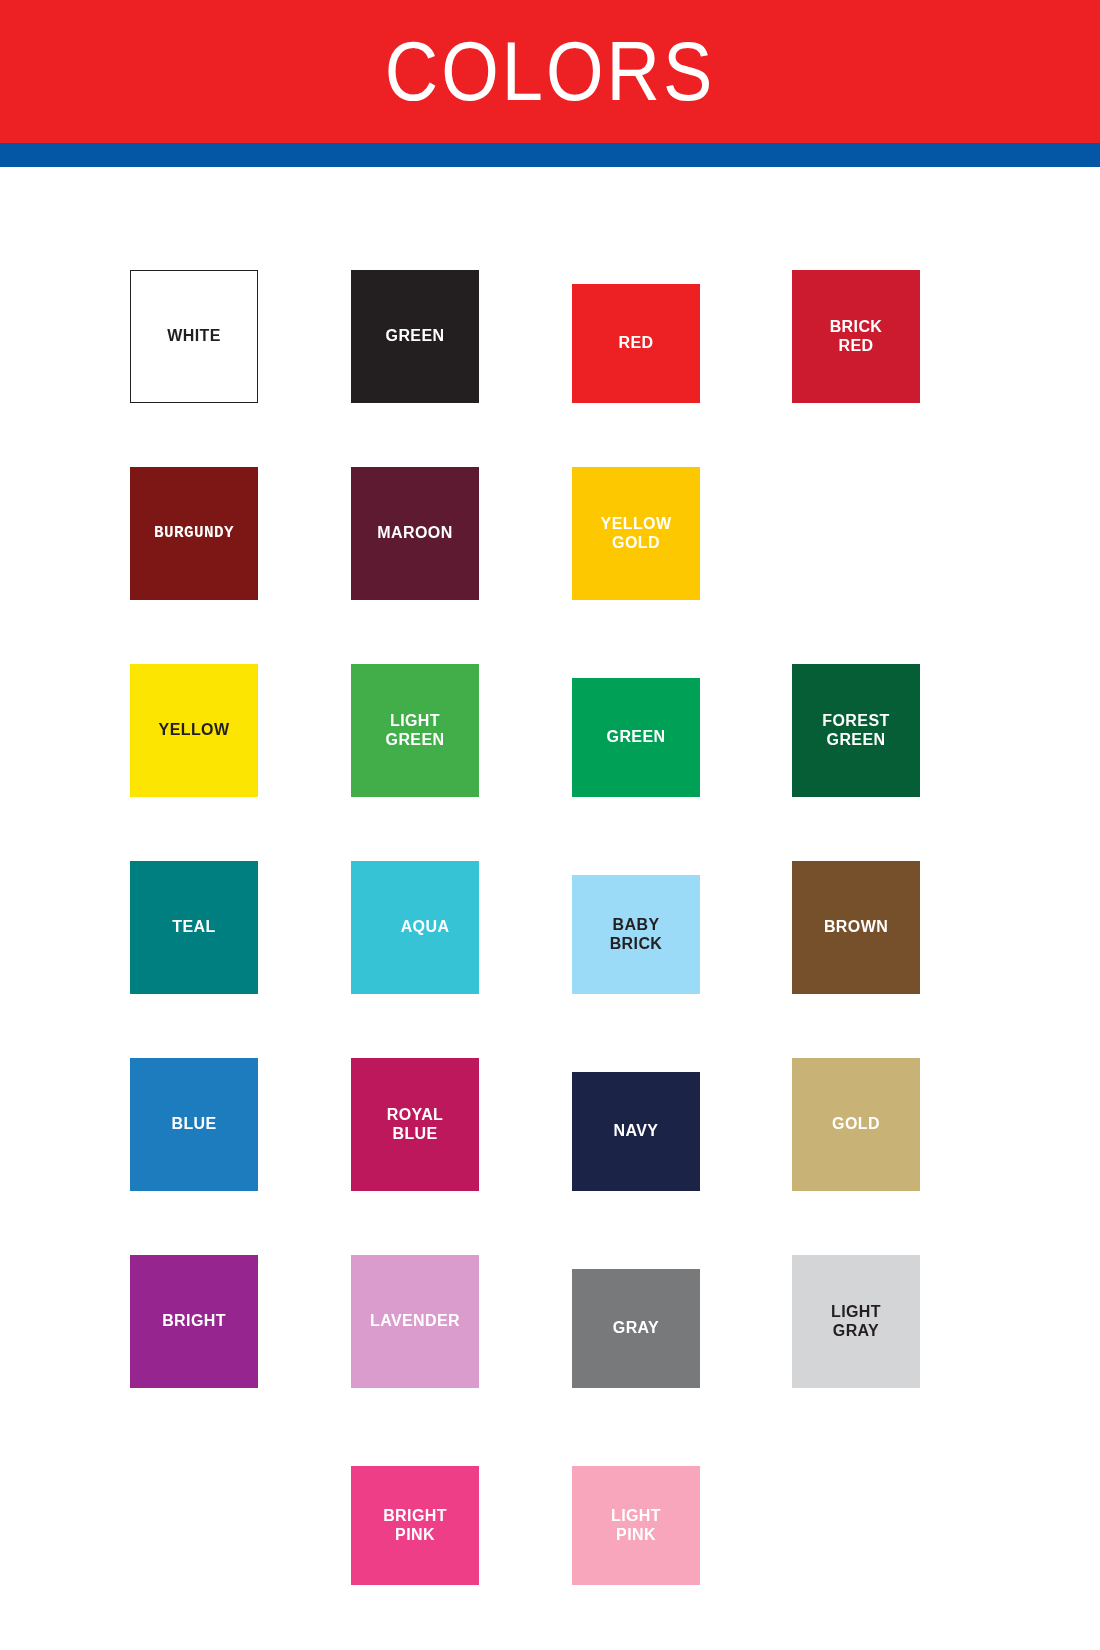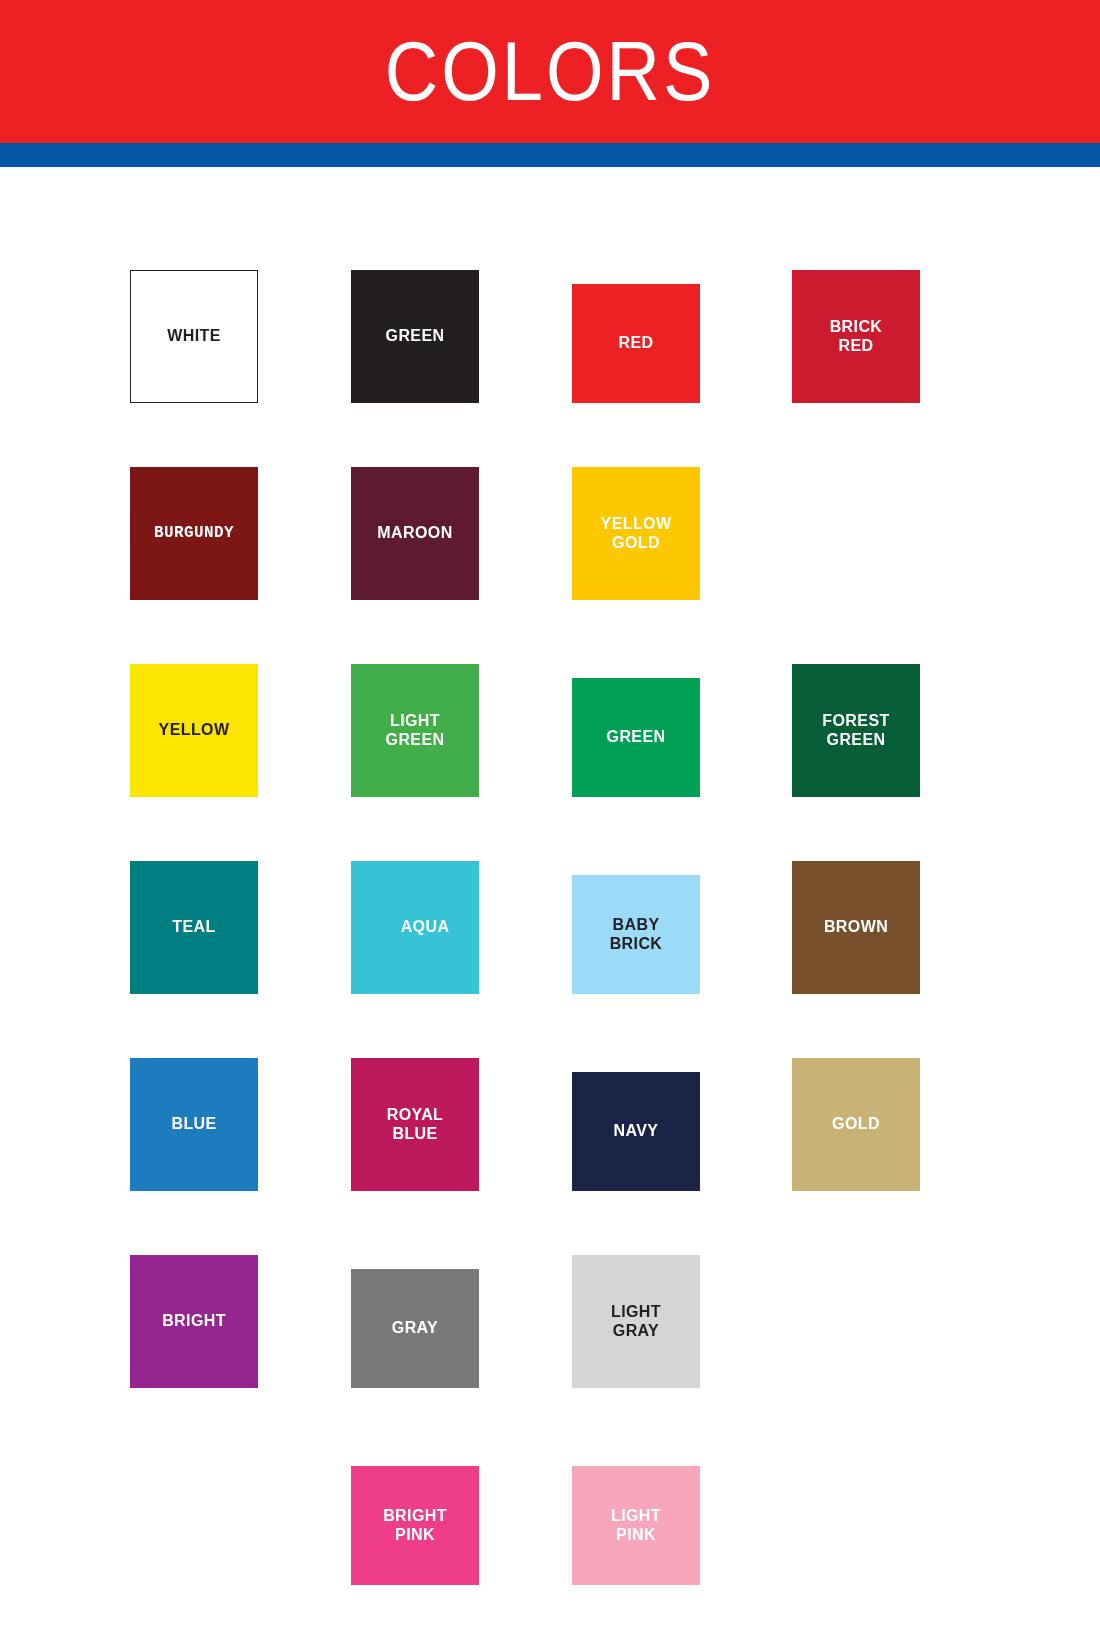--- a/index.html
+++ b/index.html
@@ -227,20 +227,25 @@
           </div>
         </div>
       </div>
       <div class="grid-row">
         <div class="cell">
           <div class="swatch tall" style="background: rgb(151, 37, 143); color: rgb(255, 255, 255);">
             <span class="swatch-label">BRIGHT</span>
           </div>
         </div>
         <div class="cell">
+          <div class="swatch tall" style="background: rgb(218, 156, 205); color: rgb(255, 255, 255);">
+            <span class="swatch-label">LAVENDER</span>
+          </div>
+        </div>
+        <div class="cell">
           <div class="swatch" style="background: rgb(120, 121, 123); color: rgb(255, 255, 255);">
             <span class="swatch-label">GRAY</span>
           </div>
         </div>
         <div class="cell">
           <div class="swatch tall" style="background: rgb(212, 213, 214); color: rgb(35, 31, 32);">
             <span class="swatch-label">LIGHT
 GRAY</span>
           </div>
         </div>

